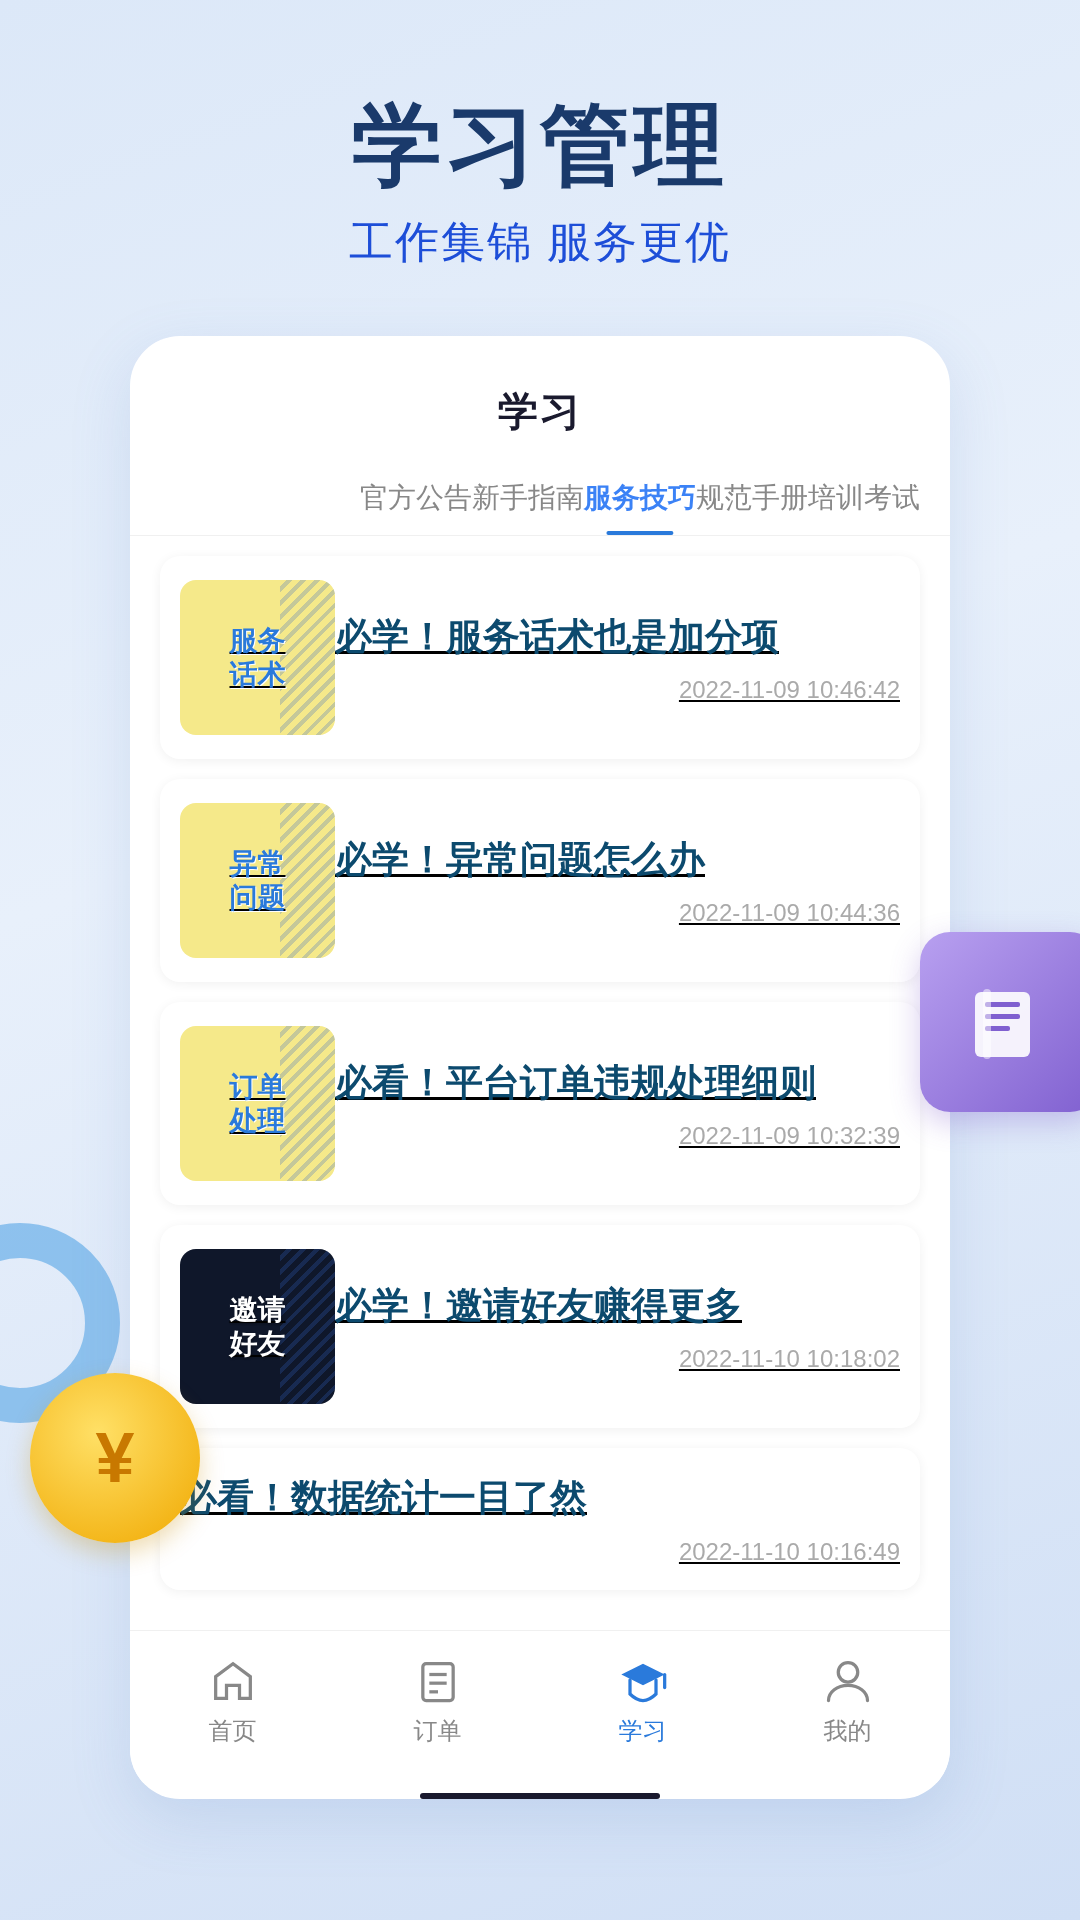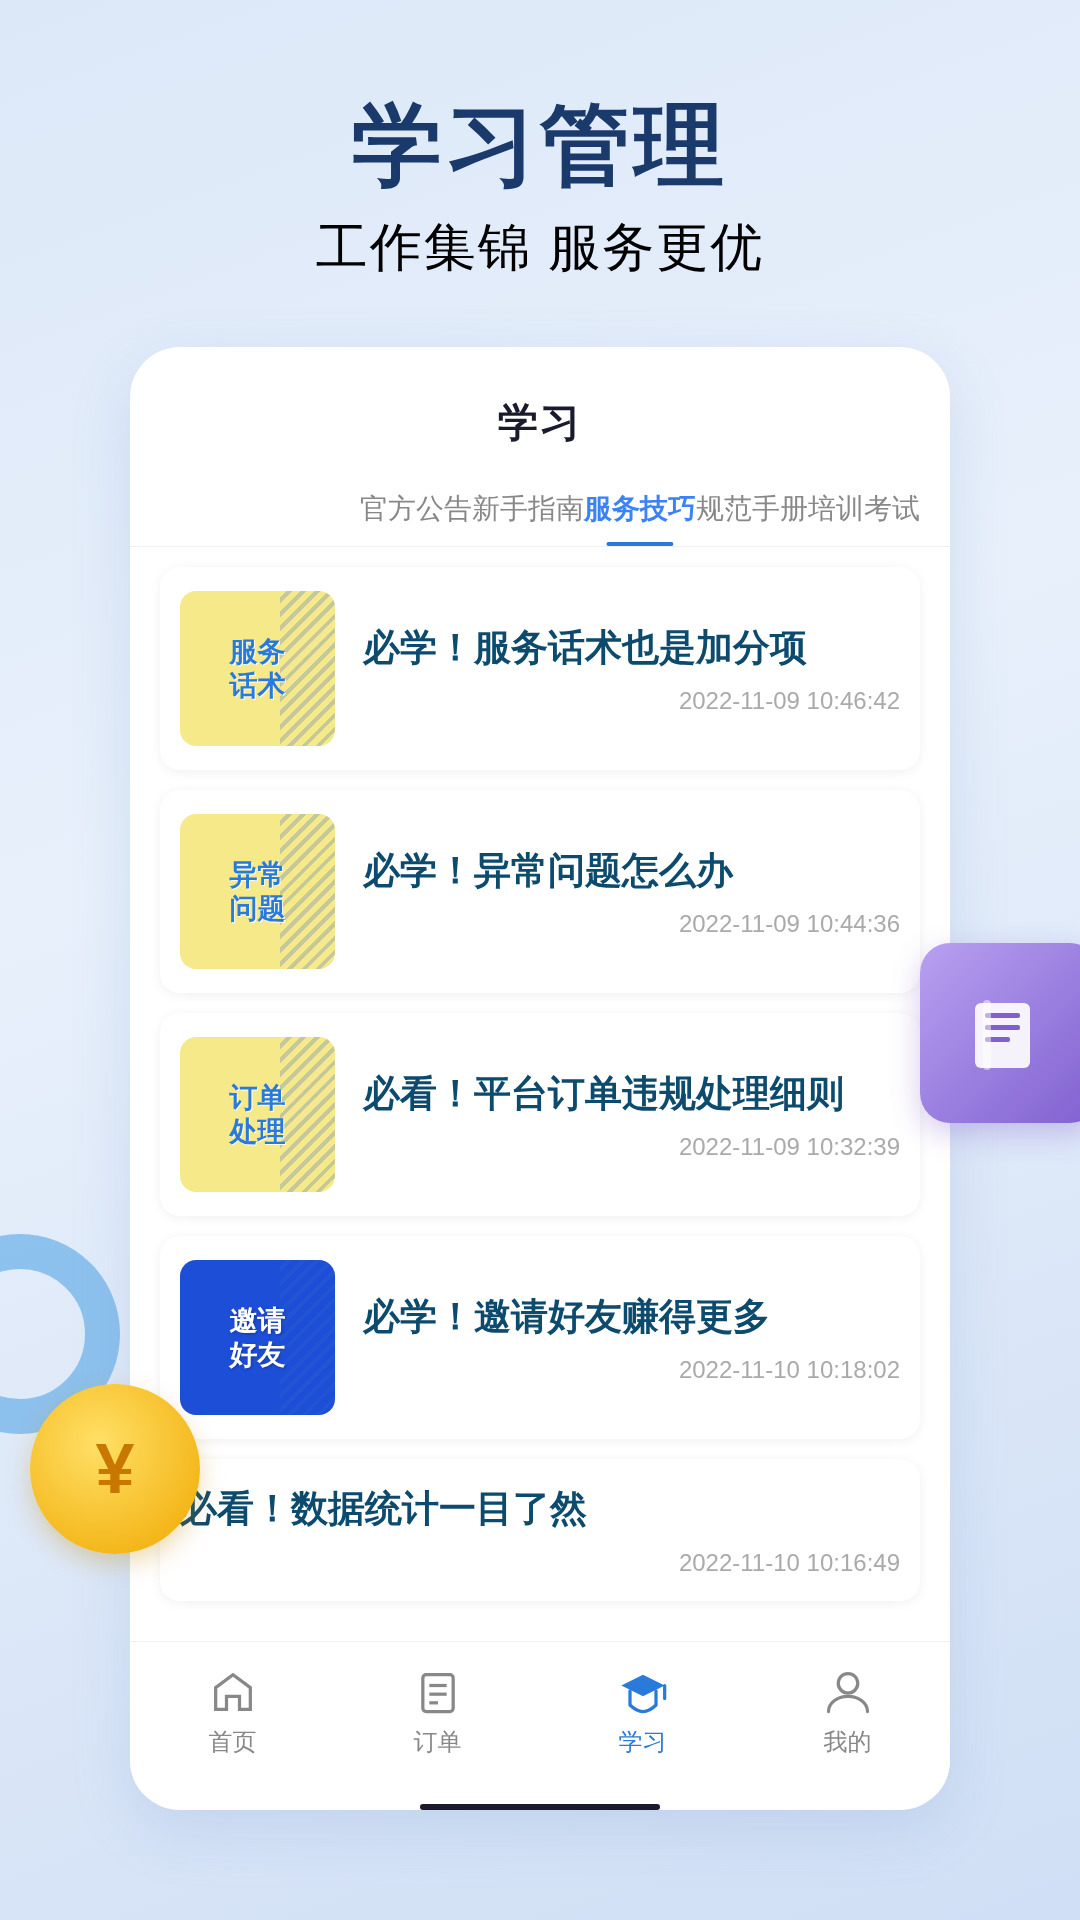--- a/index.html
+++ b/index.html
@@ -22,22 +22,22 @@
 
     .page-title {
       font-size: 90px;
       font-weight: 900;
       color: #1a3a6b;
       letter-spacing: 4px;
       line-height: 1.1;
     }
 
     .page-subtitle {
-      font-size: 52px;
-      color: #000000;
+      font-size: 44px;
+      color: #1d4ed8;
       margin-top: 18px;
       font-weight: 400;
       letter-spacing: 2px;
     }
 
     
     .phone-card {
       background: white;
       border-radius: 50px;
       margin: 4px auto;
@@ -100,21 +100,21 @@
     }
 
     .list-item {
       display: flex;
       align-items: center;
       background: white;
       border-radius: 20px;
       margin-bottom: 20px;
       padding: 24px 20px;
       box-shadow: 0 2px 12px rgba(0,0,0,0.06);
-      gap: 28px;
+      text-decoration: underline;
     }
 
     .item-thumb {
       width: 155px;
       height: 155px;
       border-radius: 16px;
       flex-shrink: 0;
       display: flex;
       align-items: center;
       justify-content: center;
@@ -123,21 +123,21 @@
       color: #2a7adb;
       position: relative;
       overflow: hidden;
     }
 
     .item-thumb.yellow-bg {
       background: #f5e98a;
     }
 
     .item-thumb.red-bg {
-      background: #1d4ed8;
+      background: #0f172a;
     }
 
     .thumb-text {
       font-size: 28px;
       font-weight: 900;
       color: #2a7adb;
       line-height: 1.2;
       text-align: center;
       text-shadow: 1px 1px 0 #fff;
       position: relative;

